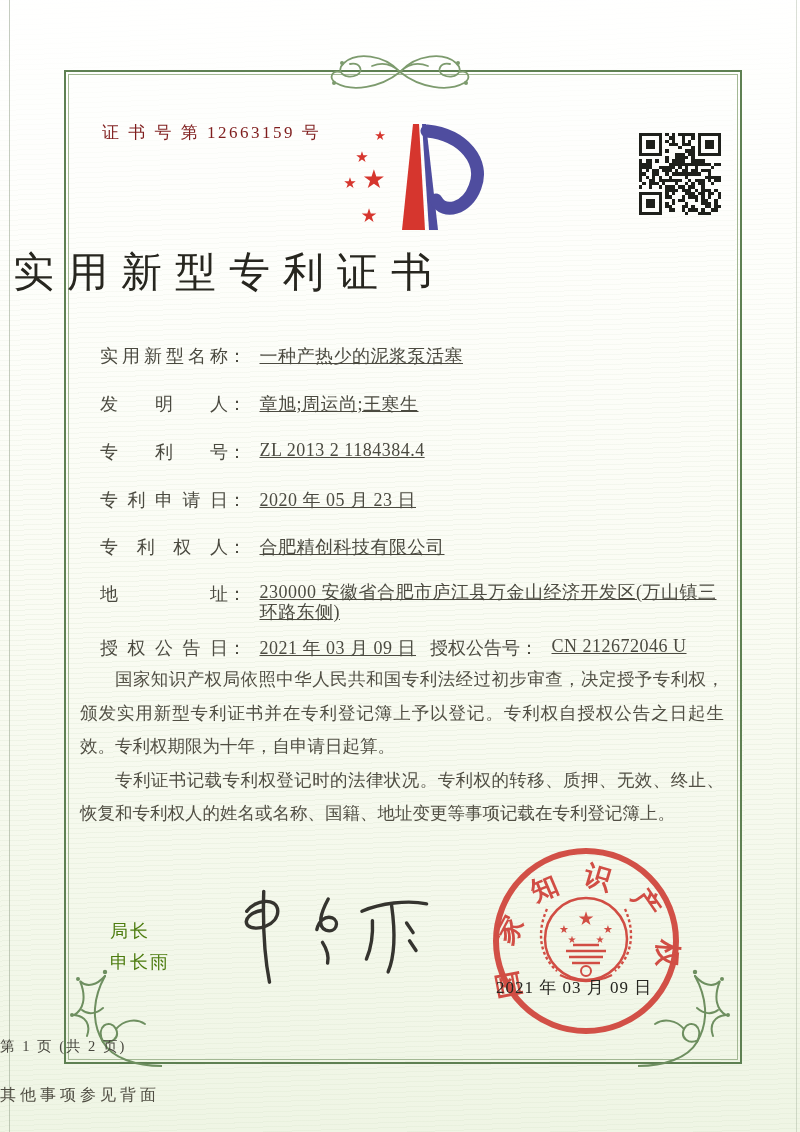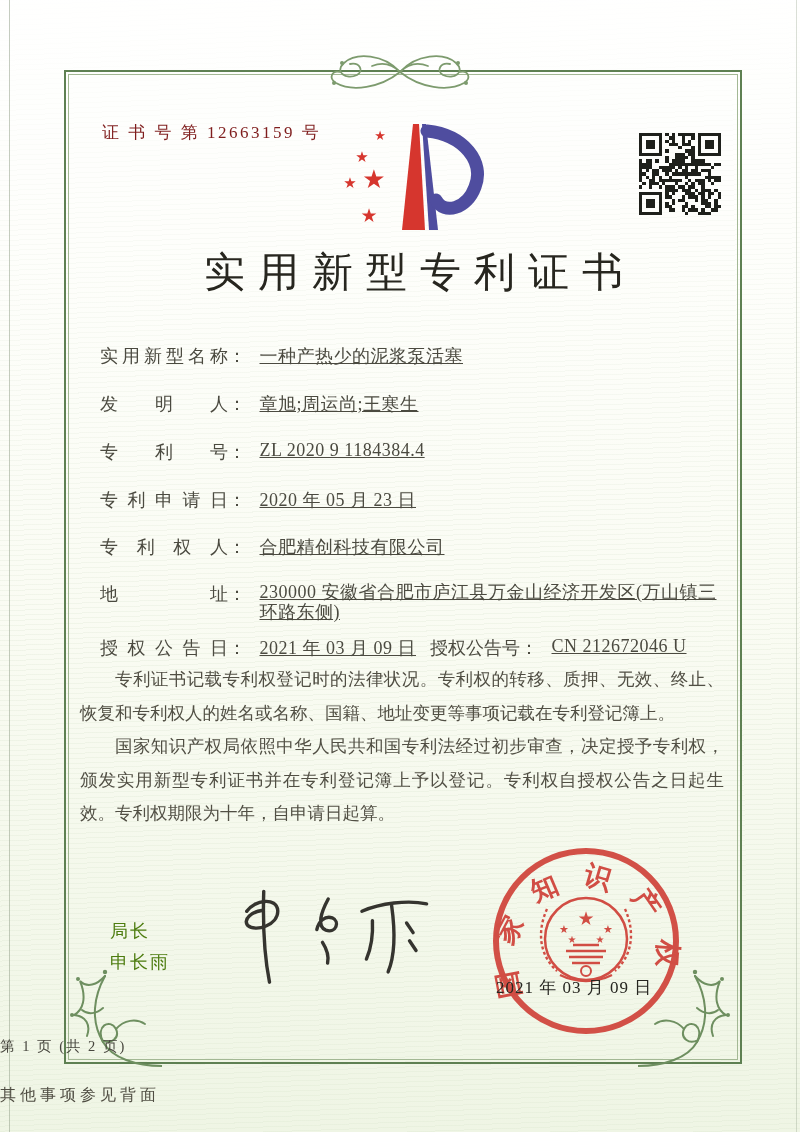--- a/index.html
+++ b/index.html
@@ -24,21 +24,21 @@
   .ornament { position:absolute; pointer-events:none; }
   .orn-top { left:288px; top:46px; width:224px; height:54px; }
   .orn-bl  { left:50px;  top:958px; width:112px; height:116px; }
   .orn-br  { left:638px; top:958px; width:112px; height:116px; transform:scaleX(-1); }
 
   .cert-no { position:absolute; left:102px; top:121px; font-size:17px; letter-spacing:2.5px; color:#7f1d1d; }
 
   .logo { position:absolute; left:336px; top:118px; width:148px; height:114px; }
   .qr   { position:absolute; left:639px; top:133px; width:82px; height:82px; fill:#1e201b; shape-rendering:crispEdges; }
 
-  .title { position:absolute; left:0; top:245px; width:636px; text-align:right;
+  .title { position:absolute; left:0; top:245px; width:636px; text-align:left;
            font-size:41px; letter-spacing:13px; text-indent:13px; color:#27261f; font-weight:500; }
 
   .fields { position:absolute; left:100px; top:344px; width:630px; font-size:18px; color:#4b4a40; }
   .frow   { position:absolute; left:0; white-space:nowrap; }
   .fl { display:inline-block; width:128px; text-align:justify; text-align-last:justify; vertical-align:top; }
   .fc { display:inline-block; vertical-align:top; }
   .fv { display:inline-block; margin-left:9px; vertical-align:top; letter-spacing:.5px;text-decoration:underline; }
   .fv-wrap { white-space:normal; width:472px; line-height:20px; }
   .pair-right { position:absolute; left:322px; top:0;margin-left:8px; }
 
@@ -468,21 +468,21 @@
   <div class="frow" style="top:0px">
     <span class="fl">实用新型名称</span><span class="fc">：</span>
     <span class="fv">一种产热少的泥浆泵活塞</span>
   </div>
   <div class="frow" style="top:48px">
     <span class="fl">发明人</span><span class="fc">：</span>
     <span class="fv">章旭;周运尚;王寒生</span>
   </div>
   <div class="frow" style="top:96px">
     <span class="fl">专利号</span><span class="fc">：</span>
-    <span class="fv">ZL 2020 9 1184384.4</span>
+    <span class="fv">ZL 2013 2 1184384.4</span>
   </div>
   <div class="frow" style="top:144px">
     <span class="fl">专利申请日</span><span class="fc">：</span>
     <span class="fv">2020 年 05 月 23 日</span>
   </div>
   <div class="frow" style="top:191px">
     <span class="fl">专利权人</span><span class="fc">：</span>
     <span class="fv">合肥精创科技有限公司</span>
   </div>
   <div class="frow" style="top:238px">
@@ -493,22 +493,22 @@
     <span class="fl">授权公告日</span><span class="fc">：</span>
     <span class="fv">2021 年 03 月 09 日</span>
     <span class="pair-right">
       <span>授权公告号</span><span>：</span>
       <span class="fv">CN 212672046 U</span>
     </span>
   </div>
 </div>
 
 <div class="body-text">
+  <p>国家知识产权局依照中华人民共和国专利法经过初步审查，决定授予专利权，颁发实用新型专利证书并在专利登记簿上予以登记。专利权自授权公告之日起生效。专利权期限为十年，自申请日起算。</p>
   <p>专利证书记载专利权登记时的法律状况。专利权的转移、质押、无效、终止、恢复和专利权人的姓名或名称、国籍、地址变更等事项记载在专利登记簿上。</p>
-  <p>国家知识产权局依照中华人民共和国专利法经过初步审查，决定授予专利权，颁发实用新型专利证书并在专利登记簿上予以登记。专利权自授权公告之日起生效。专利权期限为十年，自申请日起算。</p>
 </div>
 
 <div class="signer">
   <div>局长</div>
   <div>申长雨</div>
 </div>
 
 <svg class="signature" viewBox="0 0 215 102">
   <g stroke="#35342f" stroke-width="3.4" fill="none" stroke-linecap="round" transform="rotate(-3 107 51)">
     <path d="M44,6 C42,30 40,62 45,97"></path>

